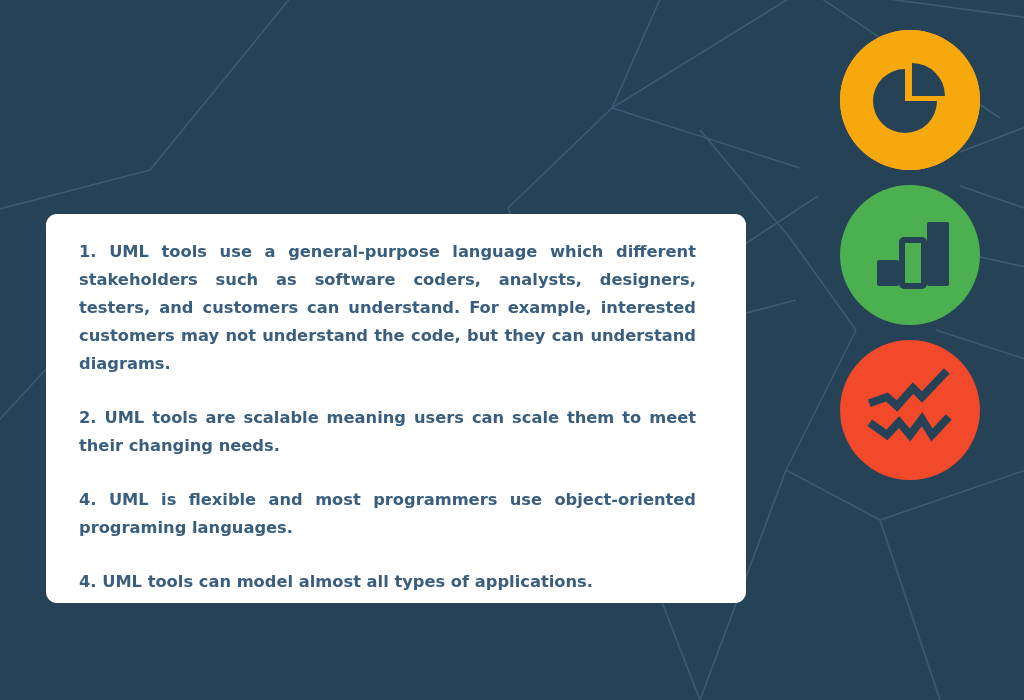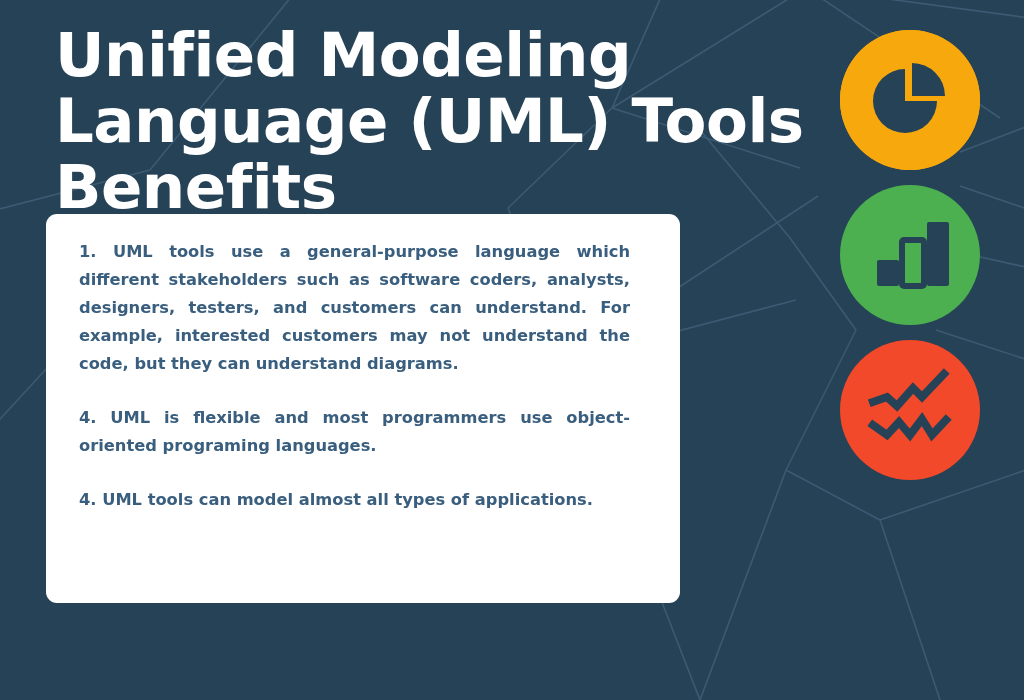--- a/index.html
+++ b/index.html
@@ -45,21 +45,21 @@
     line-height: 1.08;
     letter-spacing: -0.5px;
     white-space: pre-line;
   }
 
   
   #content-card {
     position: absolute;
     left: 46px;
     top: 214px;
-    width: 634px;
+    width: 700px;
     height: 389px;
     background: #ffffff;
     border-radius: 11px;
     box-sizing: border-box;
     padding: 24px 50px 20px 33px;
   }
 
   .benefit {
     margin: 0 0 26px 0;
     color: #3a5e7e;
@@ -120,24 +120,24 @@
       <path d="M 880 520 L 1026 470"></path>
       <path d="M 880 520 L 940 700"></path>
       <path d="M 786 470 L 700 700"></path>
       <path d="M 630 520 L 700 700"></path>
       <path d="M -12 212 L 150 170"></path>
       <path d="M 150 170 L 300 -14"></path>
       <path d="M -10 430 L 82 330"></path>
     </g>
   </svg>
 
-  <h1 id="title">Unified Modeling Language (UML) Tools Benefits</h1>
 
   <div id="content-card">
     <p class="benefit">1. UML tools use a general-purpose language which different stakeholders such as software coders, analysts, designers, testers, and customers can understand. For example, interested customers may not understand the code, but they can understand diagrams.</p>
+    <p class="benefit">2. UML tools are scalable meaning users can scale them to meet their changing needs.</p>
     <p class="benefit">4. UML is flexible and most programmers use object-oriented programing languages.</p>
     <p class="benefit">4. UML tools can model almost all types of applications.</p>
   </div>
 
   <div class="icon-circle" id="icon-pie-chart">
     <svg width="140" height="140" viewBox="0 0 140 140" xmlns="http://www.w3.org/2000/svg">
 
       <path fill="#f7a80d" fill-rule="evenodd" d="M70 0 A70 70 0 1 1 69.99 0 Z M70 19 A51 51 0 1 0 70.01 19 Z"></path>
 
       <path fill="#264256" d="M65 39 A32 32 0 1 0 97 71 L65 71 Z"></path>

